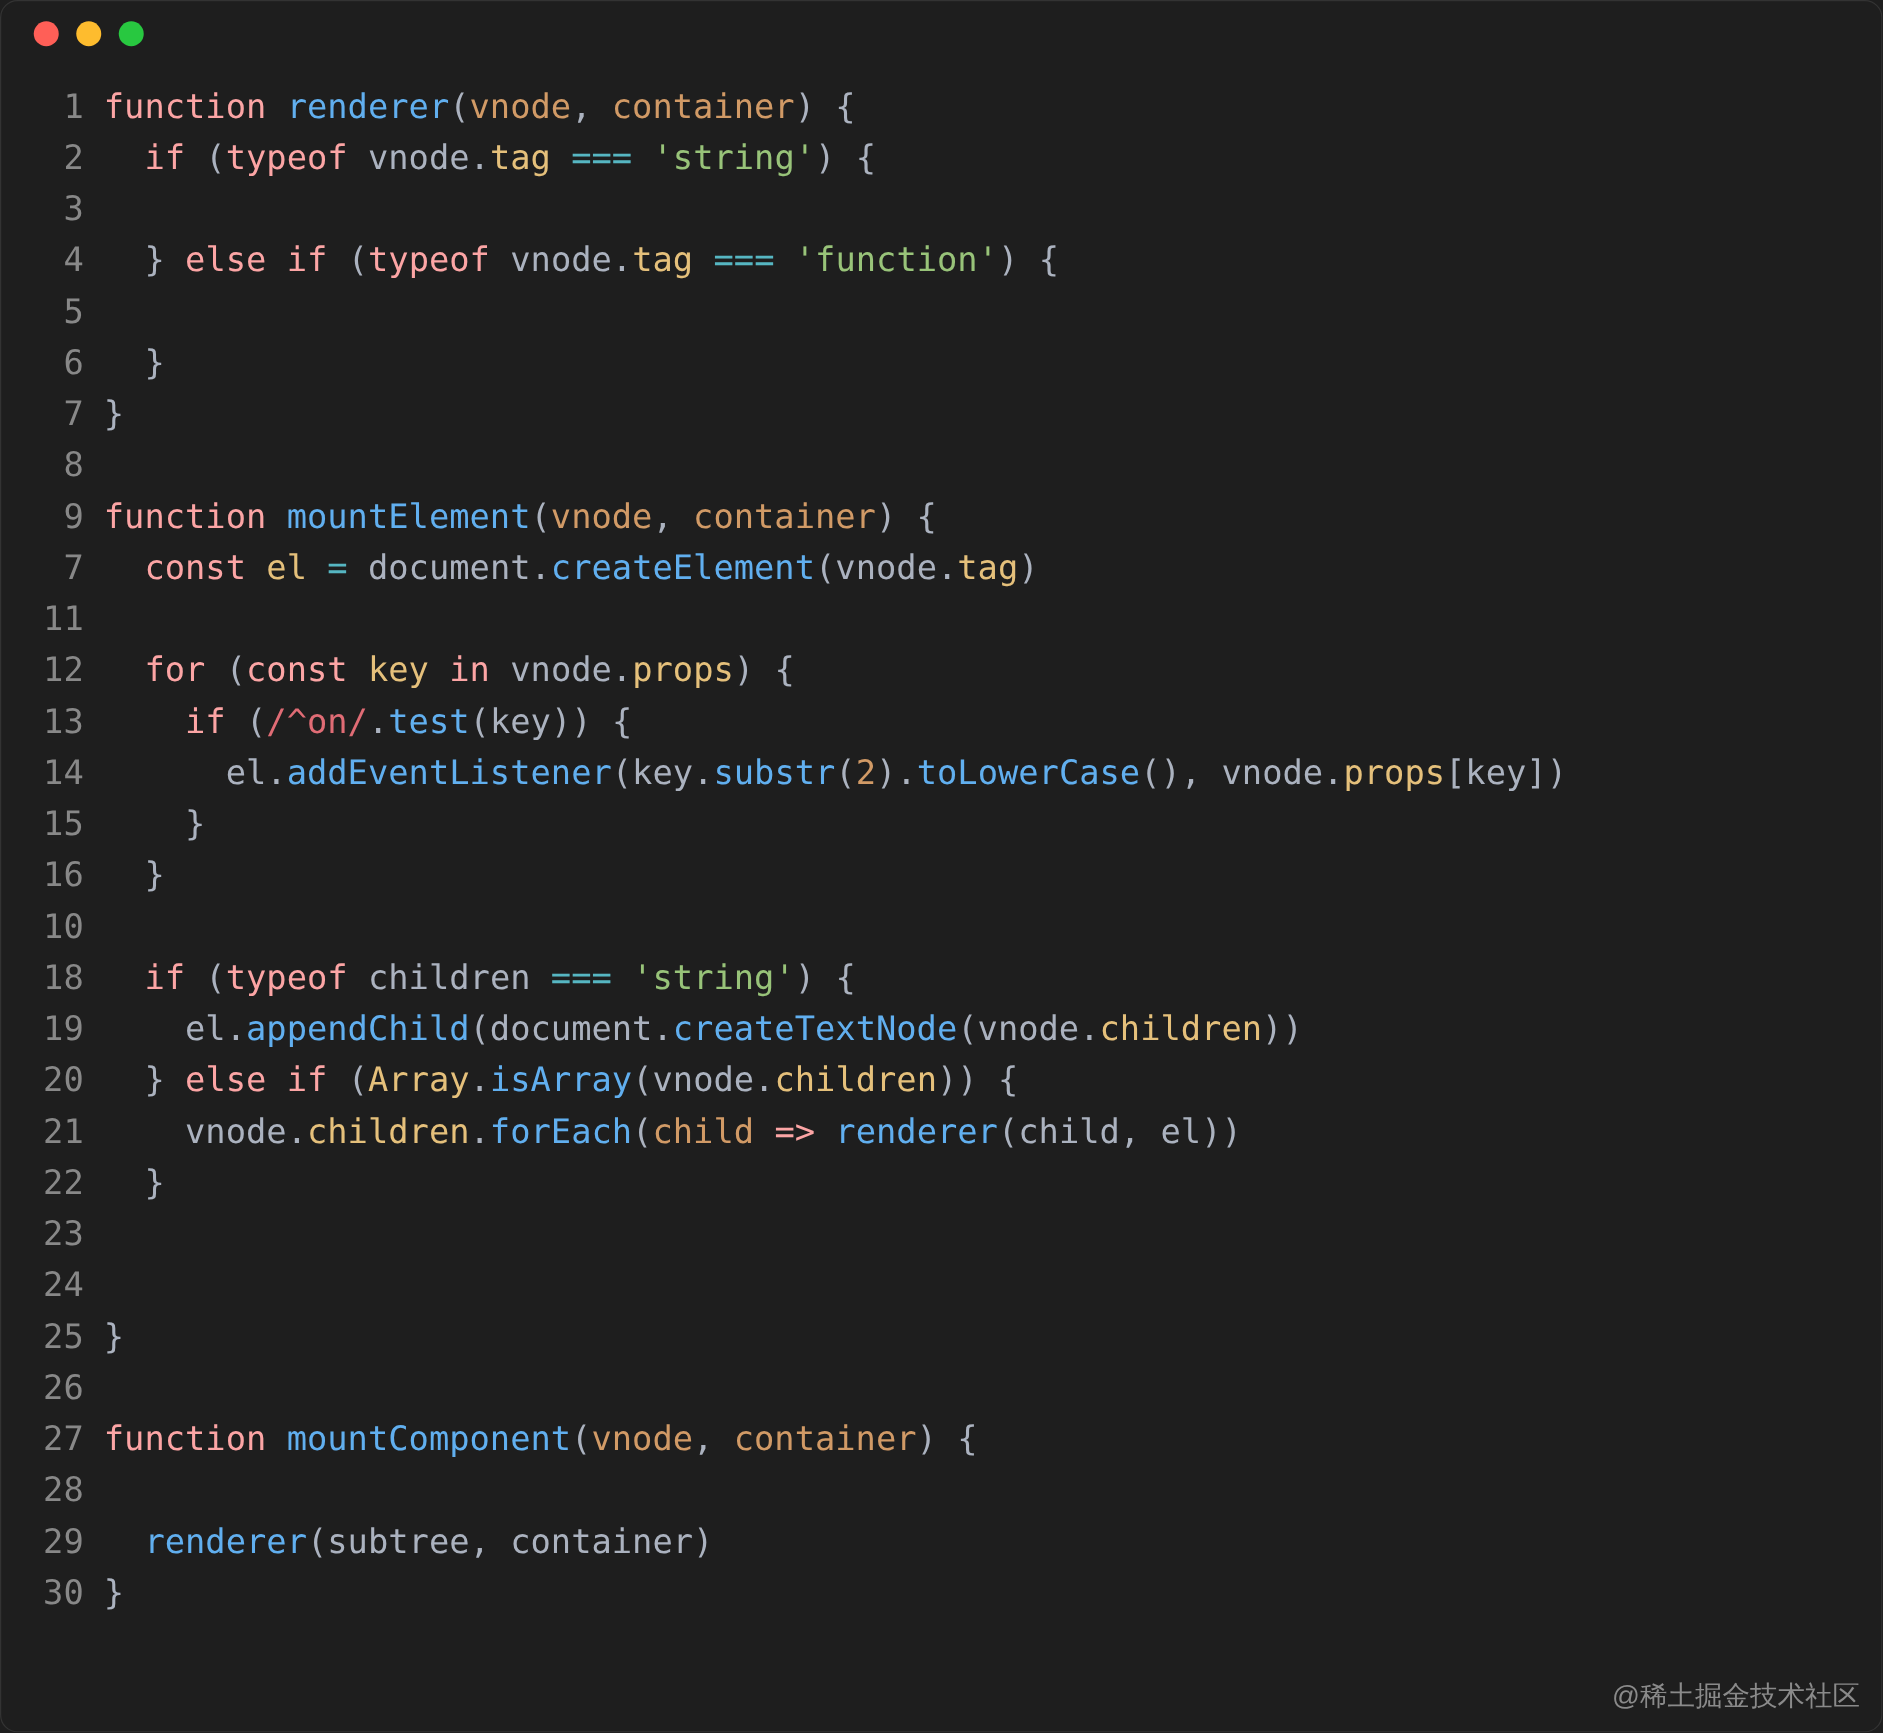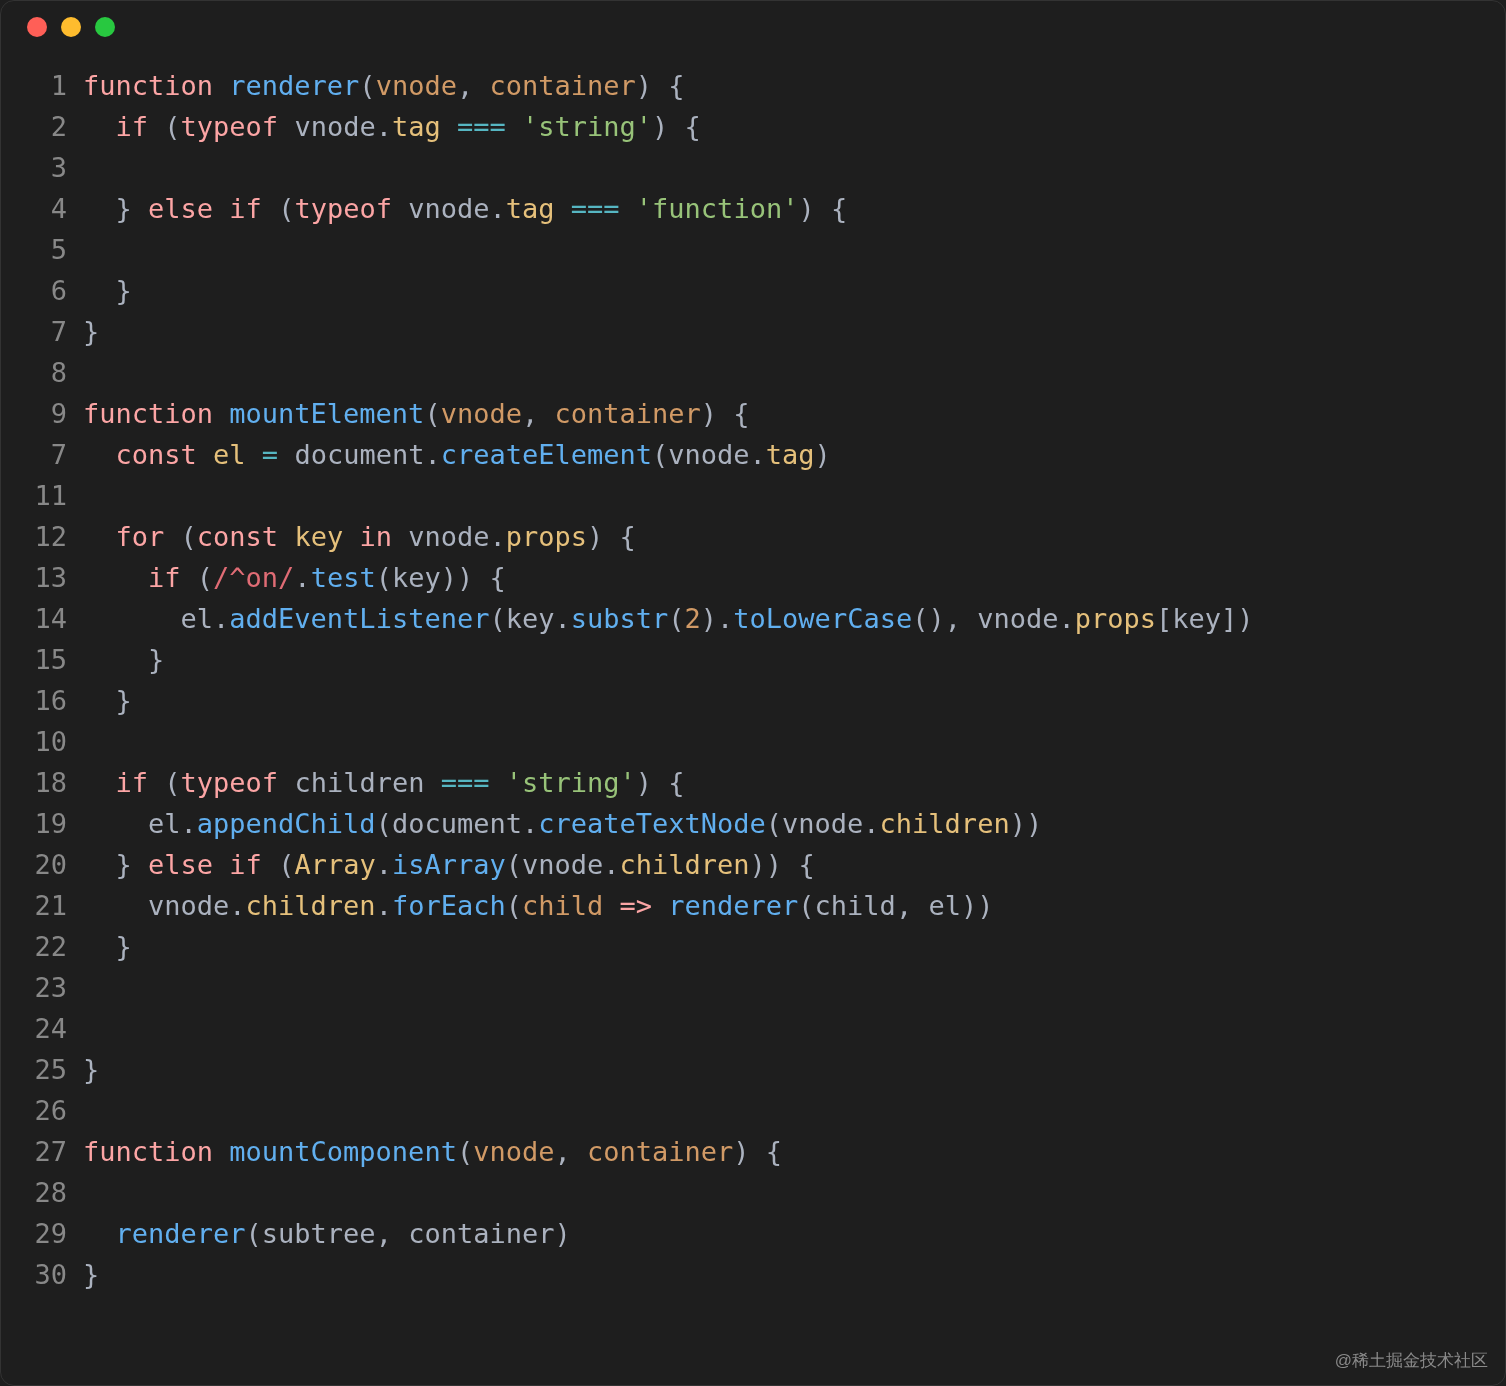--- a/index.html
+++ b/index.html
@@ -63,21 +63,21 @@
   .prm  { color: #d19a66; }   
   .str  { color: #98c379; }   
   .op   { color: #56b6c2; }   
   .re   { color: #e06c75; }   
   .pn   { color: #abb2bf; }   
   .wt   { color: #abb2bf; }   
   .watermark {
     position: absolute;
     right: 18px;
     bottom: 14px;
-    font-size: 17px;
+    font-size: 22px;
     color: #8a8a8a;
     font-family: sans-serif;
   }
 </style>
 </head>
 <body>
 
 <div class="window">
   <div class="titlebar">
     <div class="dot red"></div>

